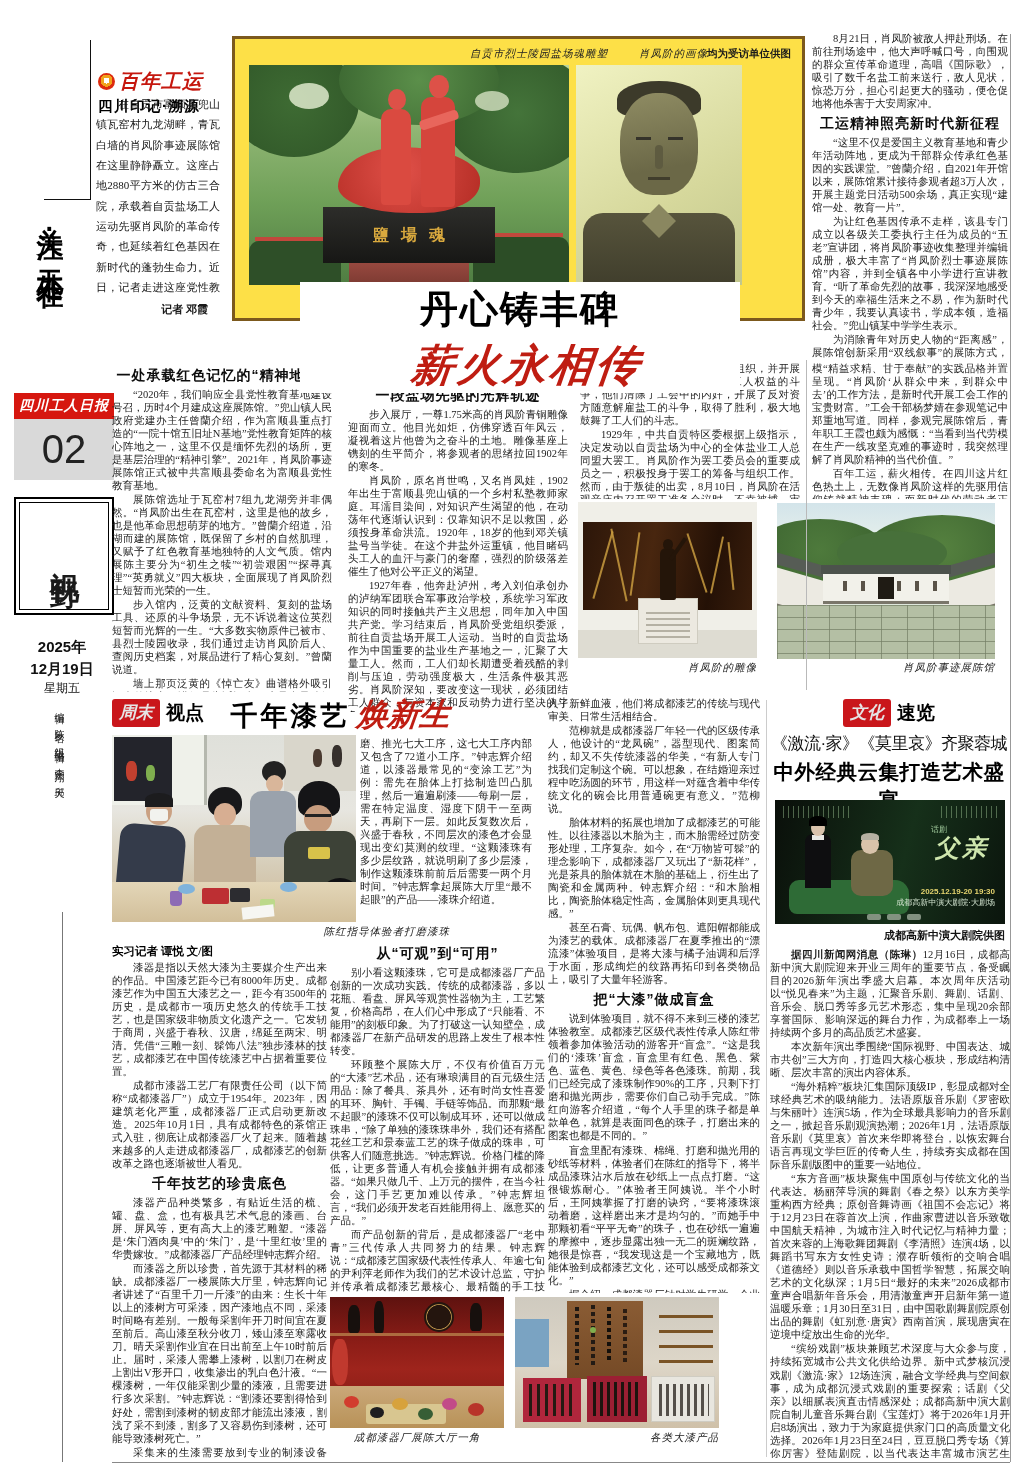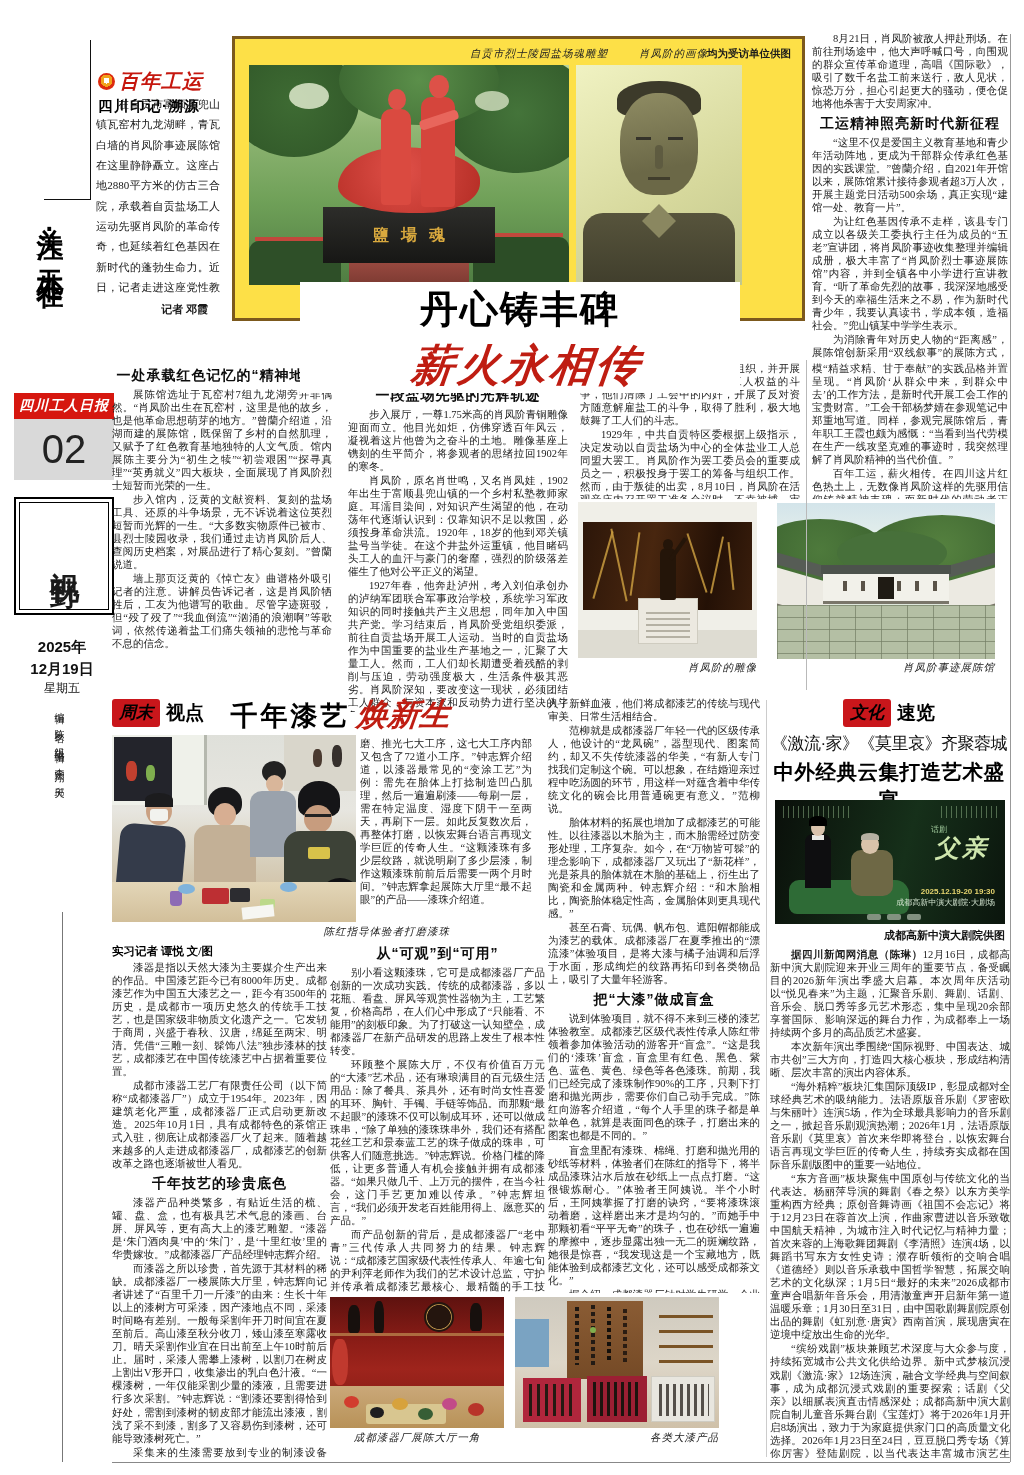--- a/index.html
+++ b/index.html
@@ -32,21 +32,21 @@
   .kicker-l1{display:flex;align-items:center;gap:4px;}
   .emblem{width:17px;height:17px;border-radius:50%;background:radial-gradient(circle at 50% 45%,#fff 0 3px,#f0a21c 3px 6px,#dd2b0e 6px);display:inline-block;}
   .kick-red{font:italic 700 20px "Liberation Serif",serif;color:#c5170e;letter-spacing:1px;}
   .kick-blk{font:800 14.5px "Liberation Sans",sans-serif;color:#000;letter-spacing:1.5px;margin-top:2px;}
   .intro{font-size:11px;line-height:1.85;text-align:justify;text-indent:2em;color:#151515;}
   .photo-box{border:3px solid #7c591d;background:#fde047;}
   .hl-black{font:900 38px "Liberation Sans",sans-serif;color:#000;letter-spacing:2px;}
   .hl-red{font:italic 700 43px "DejaVu Serif",serif;color:#bf1d12;margin-left:14px;letter-spacing:3px;
           display:inline-block;transform:skewX(-6deg) translateY(2px);}
   .subtitle{font:600 19px "Liberation Sans",sans-serif;color:#111;letter-spacing:1px;}
-  .badge-red{background:#c9161b;color:#000000;font:italic 700 17px "Liberation Serif",serif;
+  .badge-red{background:#c9161b;color:#e5e5e5;font:italic 700 17px "Liberation Serif",serif;
              padding:2px 7px 3px;border-radius:3px;}
   .badge-txt{font:700 19px "Liberation Sans",sans-serif;color:#000;margin-left:6px;}
   .lh-black{font:900 27px "Liberation Sans",sans-serif;letter-spacing:3px;color:#000;}
   .lh-red{font:italic 700 31px "DejaVu Serif",serif;color:#bf1d12;margin-left:6px;display:inline-block;transform:skewX(-6deg);}
   .byline{font:700 11.5px "Liberation Serif",serif;color:#000;}
   .cul-h1{font:500 17px "Liberation Sans",sans-serif;letter-spacing:-0.5px;color:#111;}
   .cul-h2{font:900 20.5px "Liberation Sans",sans-serif;color:#000;letter-spacing:0.5px;}
   .cul-credit{font:700 11px "Liberation Serif",serif;color:#111;}
   
   .ph{overflow:hidden;position:absolute;}
@@ -147,20 +147,21 @@
   <div class="s colbox" style="left:812px;top:32px;width:196px;height:326px;">
       <p class="para">8月21日，肖凤阶被敌人押赴刑场。在前往刑场途中，他大声呼喊口号，向围观的群众宣传革命道理，高唱《国际歌》，吸引了数千名盐工前来送行，敌人见状，惊恐万分，担心引起更大的骚动，便仓促地将他杀害于大安周家冲。</p>
       <h4 class="sub">工运精神照亮新时代新征程</h4>
       <p class="para">“这里不仅是爱国主义教育基地和青少年活动阵地，更成为干部群众传承红色基因的实践课堂。”曾蘭介绍，自2021年开馆以来，展陈馆累计接待参观者超3万人次，开展主题党日活动500余场，真正实现“建馆一处、教育一片”。</p>
       <p class="para">为让红色基因传承不走样，该县专门成立以各级关工委执行主任为成员的“五老”宣讲团，将肖凤阶事迹收集整理并编辑成册，极大丰富了“肖凤阶烈士事迹展陈馆”内容，并到全镇各中小学进行宣讲教育。“听了革命先烈的故事，我深深地感受到今天的幸福生活来之不易，作为新时代青少年，我要认真读书，学成本领，造福社会。”兜山镇某中学学生表示。</p>
       <p class="para">为消除青年对历史人物的“距离感”，展陈馆创新采用“双线叙事”的展陈方式，在肖凤阶事迹展陈区旁，还专门设立了兜山镇名人展陈区，将工运先驱“扎根群众、敢于斗争”的精神内核与新时代劳</p>
     </div>
 
   <div class="s colbox" style="left:112px;top:362px;width:220px;height:330px;">
       <h4 class="sub">一处承载红色记忆的“精神地标”</h4>
+      <p class="para">“2020年，我们响应全县党性教育基地建设号召，历时4个月建成这座展陈馆。”兜山镇人民政府党建办主任曾蘭介绍，作为富顺县重点打造的“一院十馆五旧址N基地”党性教育矩阵的核心阵地之一，这里不仅是缅怀先烈的场所，更是基层治理的“精神引擎”。2021年，肖凤阶事迹展陈馆正式被中共富顺县委命名为富顺县党性教育基地。</p>
       <p class="para">展陈馆选址于瓦窑村7组九龙湖旁并非偶然。“肖凤阶出生在瓦窑村，这里是他的故乡，也是他革命思想萌芽的地方。”曾蘭介绍道，沿湖而建的展陈馆，既保留了乡村的自然肌理，又赋予了红色教育基地独特的人文气质。馆内展陈主要分为“初生之犊”“初尝艰困”“探寻真理”“英勇就义”四大板块，全面展现了肖凤阶烈士短暂而光荣的一生。</p>
       <p class="para">步入馆内，泛黄的文献资料、复刻的盐场工具、还原的斗争场景，无不诉说着这位英烈短暂而光辉的一生。“大多数实物原件已被市、县烈士陵园收录，我们通过走访肖凤阶后人、查阅历史档案，对展品进行了精心复刻。”曾蘭说道。</p>
       <p class="para">墙上那页泛黄的《悼亡友》曲谱格外吸引记者的注意。讲解员告诉记者，这是肖凤阶牺牲后，工友为他谱写的歌曲。尽管字迹斑驳，但“殁了殁了”“我血倒流”“汹涌的浪潮啊”等歌词，依然传递着盐工们痛失领袖的悲怆与革命不息的信念。</p>
     </div>
   <div class="s colbox" style="left:348px;top:382px;width:220px;height:330px;">
       <h4 class="sub">一段盐场先驱的光辉轨迹</h4>
       <p class="para">步入展厅，一尊1.75米高的肖凤阶青铜雕像迎面而立。他目光如炬，仿佛穿透百年风云，凝视着这片他曾为之奋斗的土地。雕像基座上镌刻的生平简介，将参观者的思绪拉回1902年的寒冬。</p>
       <p class="para">肖凤阶，原名肖世鸣，又名肖凤娃，1902年出生于富顺县兜山镇的一个乡村私塾教师家庭。耳濡目染间，对知识产生渴望的他，在动荡年代逐渐认识到：仅靠知识不足以救国，必须投身革命洪流。1920年，18岁的他到邓关镇盐号当学徒。在这个井盐外运重镇，他目睹码头工人的血汗与豪门的奢靡，强烈的阶级落差催生了他对公平正义的渴望。</p>
       <p class="para">1927年春，他奔赴泸州，考入刘伯承创办的泸纳军团联合军事政治学校，系统学习军政知识的同时接触共产主义思想，同年加入中国共产党。学习结束后，肖凤阶受党组织委派，前往自贡盐场开展工人运动。当时的自贡盐场作为中国重要的盐业生产基地之一，汇聚了大量工人。然而，工人们却长期遭受着残酷的剥削与压迫，劳动强度极大，生活条件极其恶劣。肖凤阶深知，要改变这一现状，必须团结工人群众，与资本家和反动势力进行坚决的斗争。</p>
     </div>
@@ -249,21 +250,21 @@
     <div style="left:148px;bottom:12px;width:15px;height:11px;background:#bcd98a;border-radius:2px 2px 5px 5px;"></div>
     <div style="left:90px;bottom:18px;width:27px;height:16px;background:#bd2f33;border-radius:2px;"></div>
     <div style="left:118px;bottom:20px;width:20px;height:14px;background:#2c2c30;border-radius:2px;"></div>
     <div style="left:66px;bottom:28px;width:17px;height:10px;background:#7fb3dc;border-radius:50%;"></div>
     <div style="left:168px;bottom:30px;width:17px;height:10px;background:#7fb3dc;border-radius:50%;"></div>
     <div style="left:130px;bottom:4px;width:32px;height:12px;background:#f6f6f2;transform:rotate(-6deg);"></div>
   </div>
   <div class="s kcap" style="left:112px;top:925px;width:338px;text-align:right;">陈红指导体验者打磨漆珠</div>
 
   <div class="s colbox" style="left:360px;top:737px;width:172px;height:184px;">
-      <p class="para cont">磨、推光七大工序，这七大工序内部又包含了72道小工序。”钟志辉介绍道，以漆器最常见的“变涂工艺”为例：需先在胎体上打捻制造凹凸肌理，然后一遍遍刷漆——每刷一层，需在特定温度、湿度下阴干一至两天，再刷下一层。如此反复数次后，再整体打磨，以恢宏舞台语言再现文学巨匠的传奇人生。“这颗漆珠有多少层纹路，就说明刷了多少层漆，制作这颗漆珠前前后后需要一两个月时间。”钟志辉拿起展陈大厅里“最不起眼”的产品——漆珠介绍道。</p>
+      <p class="para cont">磨、推光七大工序，这七大工序内部又包含了72道小工序。”钟志辉介绍道，以漆器最常见的“变涂工艺”为例：需先在胎体上打捻制造凹凸肌理，然后一遍遍刷漆——每刷一层，需在特定温度、湿度下阴干一至两天，再刷下一层。如此反复数次后，兴盛于春秋，不同层次的漆色才会显现出变幻莫测的纹理。“这颗漆珠有多少层纹路，就说明刷了多少层漆，制作这颗漆珠前前后后需要一两个月时间。”钟志辉拿起展陈大厅里“最不起眼”的产品——漆珠介绍道。</p>
     </div>
   <div class="s byline" style="left:112px;top:944px;width:220px;">实习记者 谭悦 文/图</div>
   <div class="s colbox" style="left:112px;top:961px;width:215px;height:497px;">
       <p class="para">漆器是指以天然大漆为主要媒介生产出来的作品。中国漆艺距今已有8000年历史。成都漆艺作为中国五大漆艺之一，距今有3500年的历史，是成都市一项历史悠久的传统手工技艺，也是国家级非物质文化遗产之一。它发轫于商周，兴盛于春秋、汉唐，绵延至两宋、明清。凭借“三雕一刻、髹饰八法”独步漆林的技艺，成都漆艺在中国传统漆艺中占据着重要位置。</p>
       <p class="para">成都市漆器工艺厂有限责任公司（以下简称“成都漆器厂”）成立于1954年。2023年，因建筑老化严重，成都漆器厂正式启动更新改造。2025年10月1日，具有成都特色的茶馆正式入驻，彻底让成都漆器厂火了起来。随着越来越多的人走进成都漆器厂，成都漆艺的创新改革之路也逐渐被世人看见。</p>
       <h4 class="sub">千年技艺的珍贵底色</h4>
       <p class="para">漆器产品种类繁多，有贴近生活的梳、罐、盘、盒，也有极具艺术气息的漆画、台屏、屏风等，更有高大上的漆艺雕塑。“漆器是‘朱门酒肉臭’中的‘朱门’，是‘十里红妆’里的华贵嫁妆。”成都漆器厂产品经理钟志辉介绍。</p>
       <p class="para">而漆器之所以珍贵，首先源于其材料的稀缺。成都漆器厂一楼展陈大厅里，钟志辉向记者讲述了“百里千刀一斤漆”的由来：生长十年以上的漆树方可采漆，因产漆地点不同，采漆时间略有差别。一般每采割年开刀时间宜在夏至前后。高山漆至秋分收刀，矮山漆至寒露收刀。晴天采割作业宜在日出前至上午10时前后止。届时，采漆人需攀上漆树，以割刀在树皮上割出V形开口，收集渗出的乳白色汁液。“一棵漆树，一年仅能采割少量的漆液，且需要进行多次采割。”钟志辉说：“割漆还要割得恰到好处，需割到漆树的韧皮部才能流出漆液，割浅了采不到漆，割多了又容易伤到漆树，还可能导致漆树死亡。”</p>
       <p class="para">采集来的生漆需要放到专业的制漆设备里，过滤掉杂质，方能成为可用的大漆。而后，工匠们再通过添加矿物颜料调配出大漆的色彩。“在古代，调配红色是加入了朱砂，调配黑色是加入了铁粉，调配绿色则是加入了绿松石，这些矿物材料本就珍贵，加上繁复的工艺，漆器历来是王公贵族的专享。”钟志辉说。</p>
     </div>

